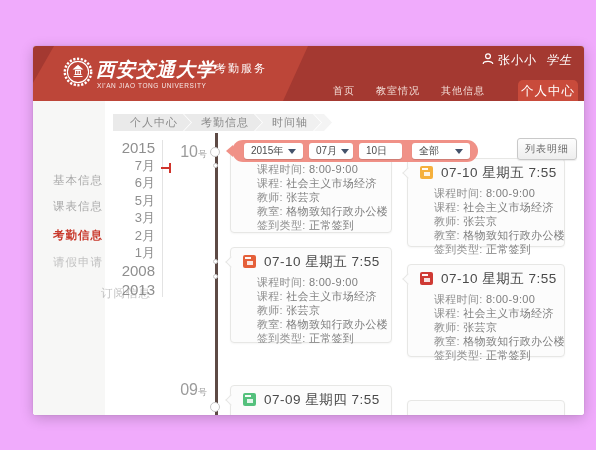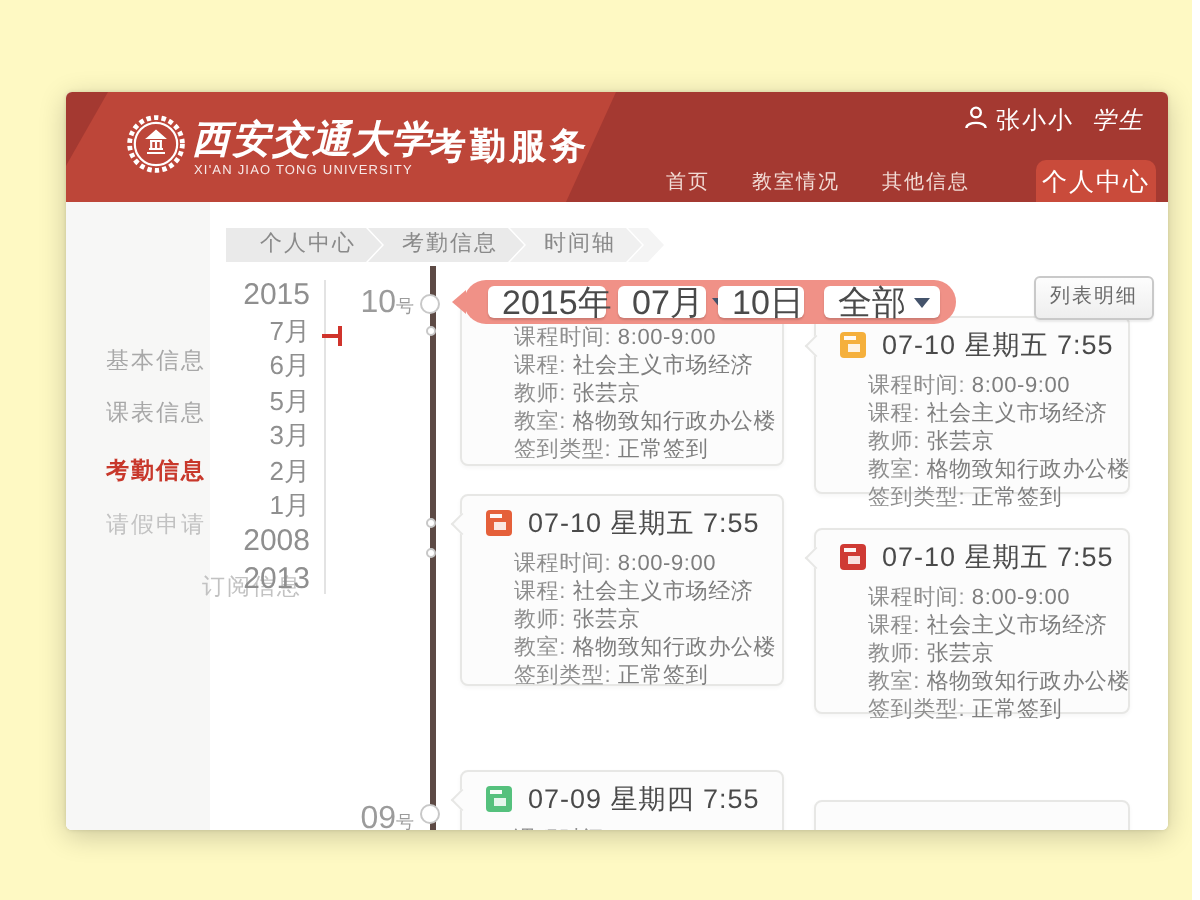--- a/index.html
+++ b/index.html
@@ -1,30 +1,30 @@
 <!DOCTYPE html>
 <html style="--header-red: #a43931; --header-band: #bd4639; --active-tab: #c94b3b; --filter-bar: #f09187; --sidebar-active: #c8382b; --timeline-line: #5d4a45;"><head>
 <meta charset="utf-8">
 <style>
   html,body{margin:0;padding:0;background:#fff;}
   *{box-sizing:border-box;font-family:"Liberation Sans","DejaVu Sans",sans-serif;}
-  .stage{position:relative;width:596px;height:450px;background:#fef9c3;overflow:hidden;}
+  .stage{position:relative;width:596px;height:450px;background:#f0abfc;overflow:hidden;}
   .panel{position:absolute;left:33px;top:46px;width:551px;height:369px;background:#fff;
          border-radius:3px;overflow:hidden;
          box-shadow:0 3px 14px rgba(0,0,0,.20),0 0 2px rgba(0,0,0,.12);}
   
   .hdr{position:absolute;left:0;top:0;width:100%;height:55px;background:var(--header-red);overflow:hidden;}
   .hdr-band{position:absolute;inset:0;background:var(--header-band);
             clip-path:polygon(21px 0,275px 0,250px 100%,0 100%,0 67%);}
   .logo{position:absolute;left:30px;top:11px;width:30px;height:30px;}
   .uni-zh{position:absolute;left:63px;top:11px;color:#fff;font-size:19px;font-weight:bold;
           font-style:italic;letter-spacing:1px;white-space:nowrap;}
   .uni-en{position:absolute;left:64px;top:36px;color:rgba(255,255,255,.88);font-size:6.5px;
           letter-spacing:.6px;white-space:nowrap;}
-  .app-title{position:absolute;left:182px;top:15px;color:#fff;font-size:18px;font-weight:700;
+  .app-title{position:absolute;left:182px;top:15px;color:#fff;font-size:11px;font-weight:400;
              letter-spacing:2px;white-space:nowrap;}
   .user{position:absolute;top:6px;right:12px;display:flex;align-items:center;gap:4px;
         color:#fff;font-size:12px;letter-spacing:1px;cursor:pointer;}
   .user .role{margin-left:5px;font-style:italic;}
   .nav{position:absolute;left:300px;top:34px;height:21px;display:flex;align-items:center;gap:21px;
        color:#f2dbd5;font-size:10px;letter-spacing:1px;}
   .nav-item{cursor:pointer;white-space:nowrap;}
   .tab{position:absolute;left:485px;top:34px;width:60px;height:21px;background:var(--active-tab);
        border-radius:5px 5px 0 0;color:#fff;font-size:12.5px;text-align:center;line-height:22px;
        letter-spacing:1px;cursor:pointer;}
@@ -53,30 +53,30 @@
   .cursor::after{content:"";position:absolute;right:0;top:0;width:2px;height:10px;background:#d0342c;}
   .tline{position:absolute;left:182px;top:32px;bottom:0;width:3px;background:var(--timeline-line);}
   .node{position:absolute;background:#fff;border:1px solid #c8c8c8;border-radius:50%;z-index:3;}
   .n1{left:177px;top:46px;width:10px;height:10px;}
   .n2{left:180px;top:62px;width:5px;height:5px;}
   .n3{left:180px;top:158px;width:5px;height:5px;}
   .n4{left:180px;top:173px;width:5px;height:5px;}
   .n5{left:177px;top:301px;width:10px;height:10px;}
   .day{position:absolute;width:40px;text-align:right;color:#9b9b9b;white-space:nowrap;}
   .d1{left:134px;top:42px;}
-  .d2{left:134px;top:280px;margin-top:20px;}
+  .d2{left:134px;top:280px;}
   .dn{font-size:16px;}
   .ds{font-size:9px;}
   
   .fbar{position:absolute;left:199px;top:39px;width:246px;height:22px;background:var(--filter-bar);
         border-radius:12px;z-index:6;}
   .fbar-arrow{position:absolute;left:-6px;top:5px;width:0;height:0;border-top:6px solid transparent;
         border-bottom:6px solid transparent;border-right:7px solid var(--filter-bar);}
   .dd{position:absolute;height:16px;top:3px;background:#fff;border-radius:3px;display:flex;
-      align-items:center;justify-content:space-between;padding:0 7px;font-size:17px;color:#4a4a4a;
+      align-items:center;justify-content:space-between;padding:0 7px;font-size:10px;color:#4a4a4a;
       box-shadow:0 1px 1px rgba(0,0,0,.15);cursor:pointer;white-space:nowrap;}
   .dd-year{left:12px;width:59px;}
   .dd-month{left:77px;width:44px;}
   .dd-day{left:127px;width:43px;gap:32px;}
   .dd-type{left:180px;width:58px;}
   .caret{width:0;height:0;border-left:4px solid transparent;border-right:4px solid transparent;
          border-top:5px solid #44536b;margin-left:4px;}
   .btn-detail{position:absolute;left:484px;top:37px;width:60px;height:22px;border:1px solid #c9c9c9;
          border-radius:3px;background:linear-gradient(#fdfdfd,#eeeeee);color:#6b6b6b;font-size:10px;
          line-height:20px;text-align:center;letter-spacing:1px;z-index:5;cursor:pointer;

